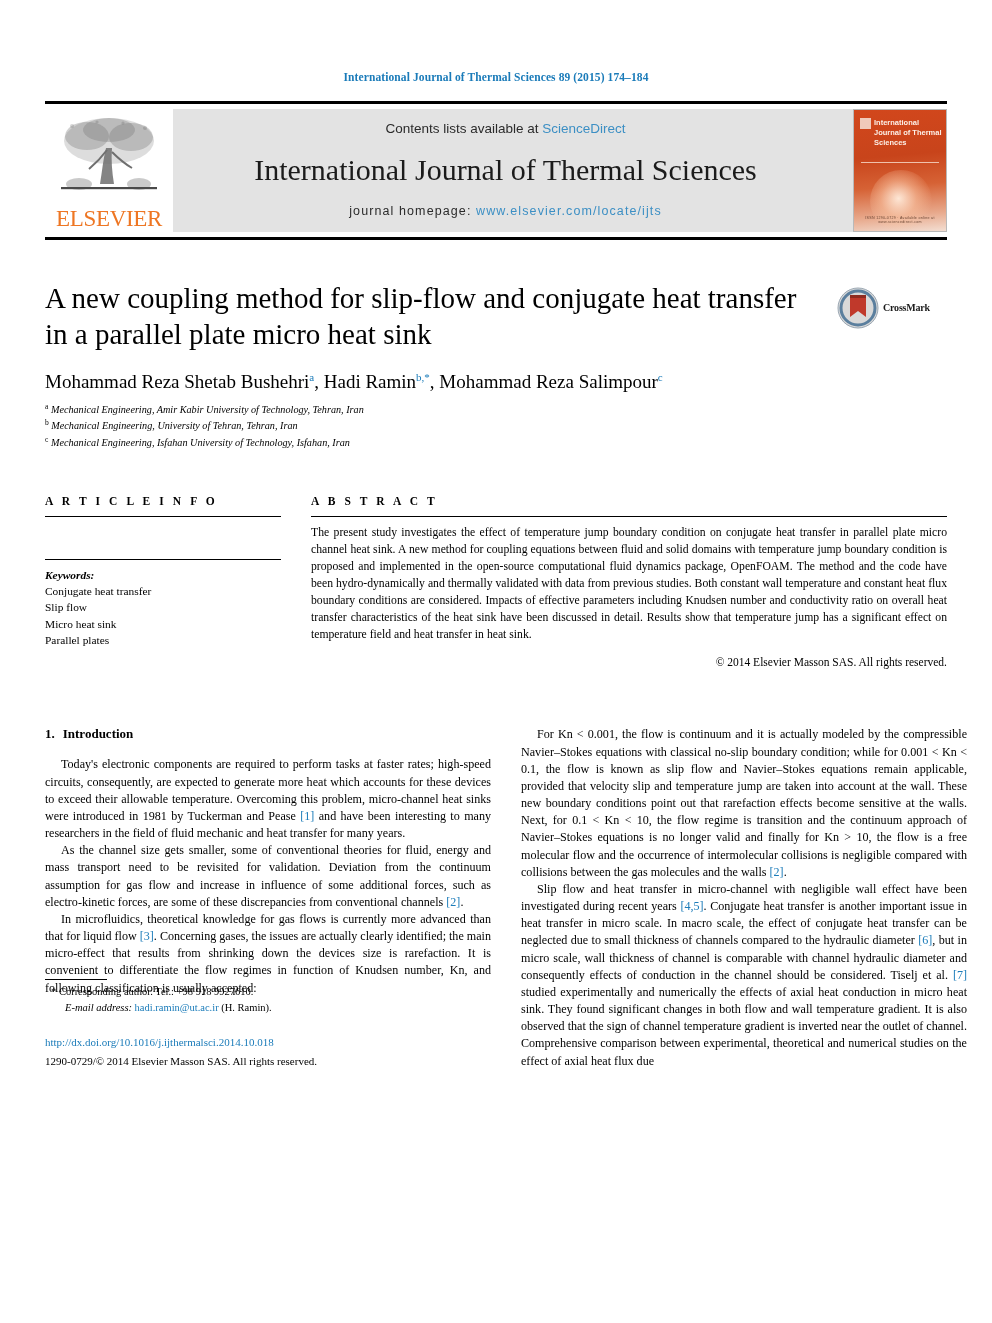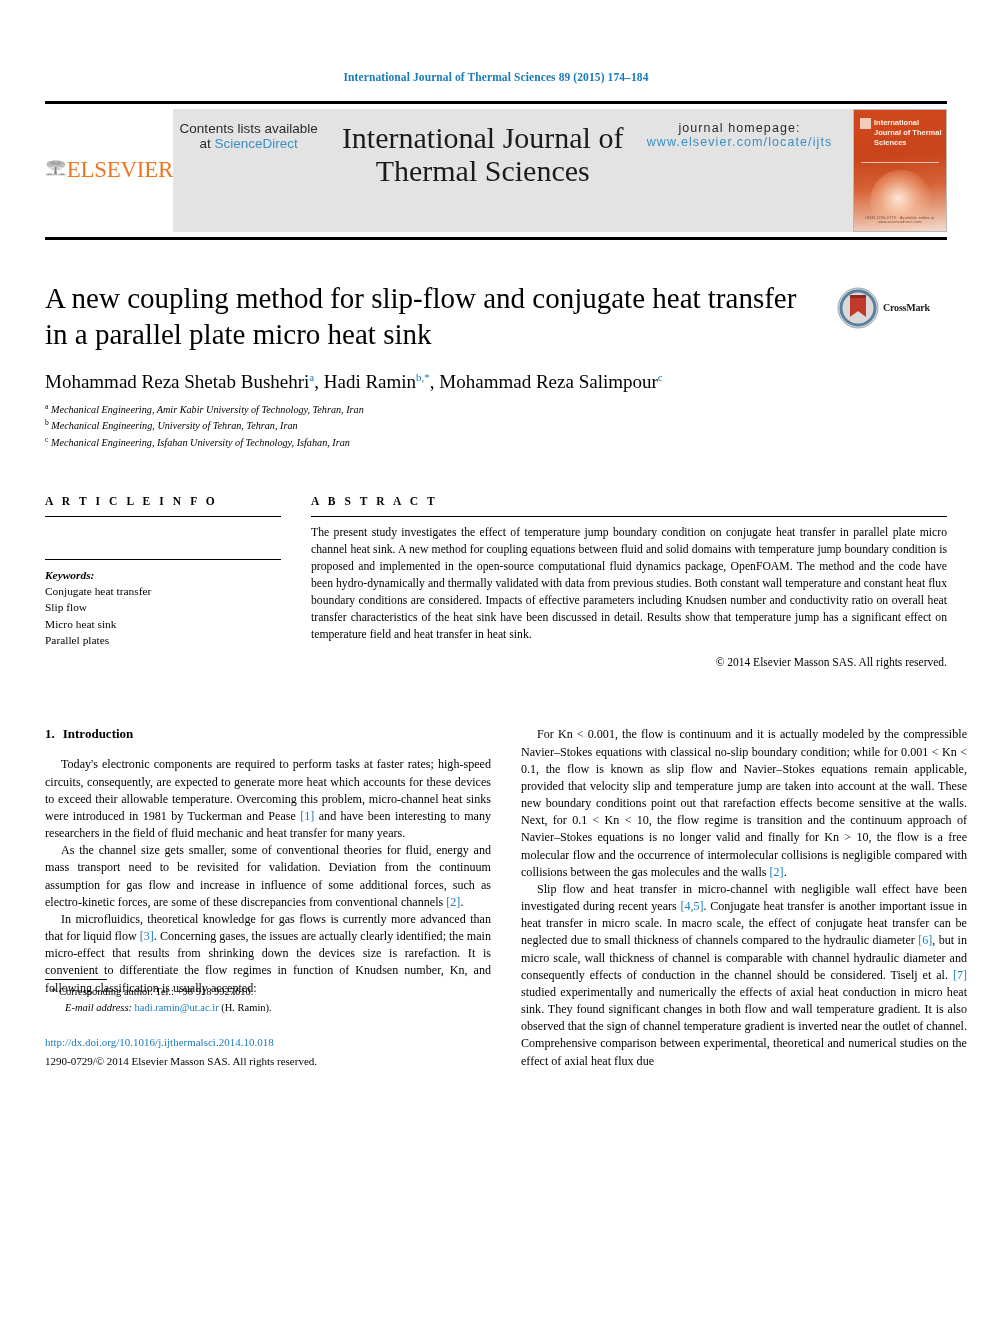--- a/index.html
+++ b/index.html
@@ -43,40 +43,40 @@
   }
   .masthead {
     display: flex;
     align-items: stretch;
     height: 123px;
   }
   .elsevier-logo {
     width: 128px;
     flex: 0 0 128px;
     display: flex;
-    flex-direction: row;
+    flex-direction: column;
     align-items: center;
     justify-content: flex-end;
     padding-bottom: 2px;
   }
   .tree-svg { display:block; }
   .elsevier-word {
     font-family: "Liberation Serif", serif;
     color: #ee7623;
     font-size: 23px;
     letter-spacing: -0.3px;
     line-height: 1;
     margin-top: 1px;
   }
   .masthead-center {
     flex: 1 1 auto;
     background: #e3e3e3;
     margin: 0 0;
     display: flex;
-    flex-direction: row;
+    flex-direction: column;
     justify-content: space-between;
     padding: 12px 15px 14px 0;
     text-align: center;
   }
   .contents-line {
     font-family: "Liberation Sans", sans-serif;
     font-size: 13.5px;
     color: #2b2b2b;
   }
   .contents-line .sd {

